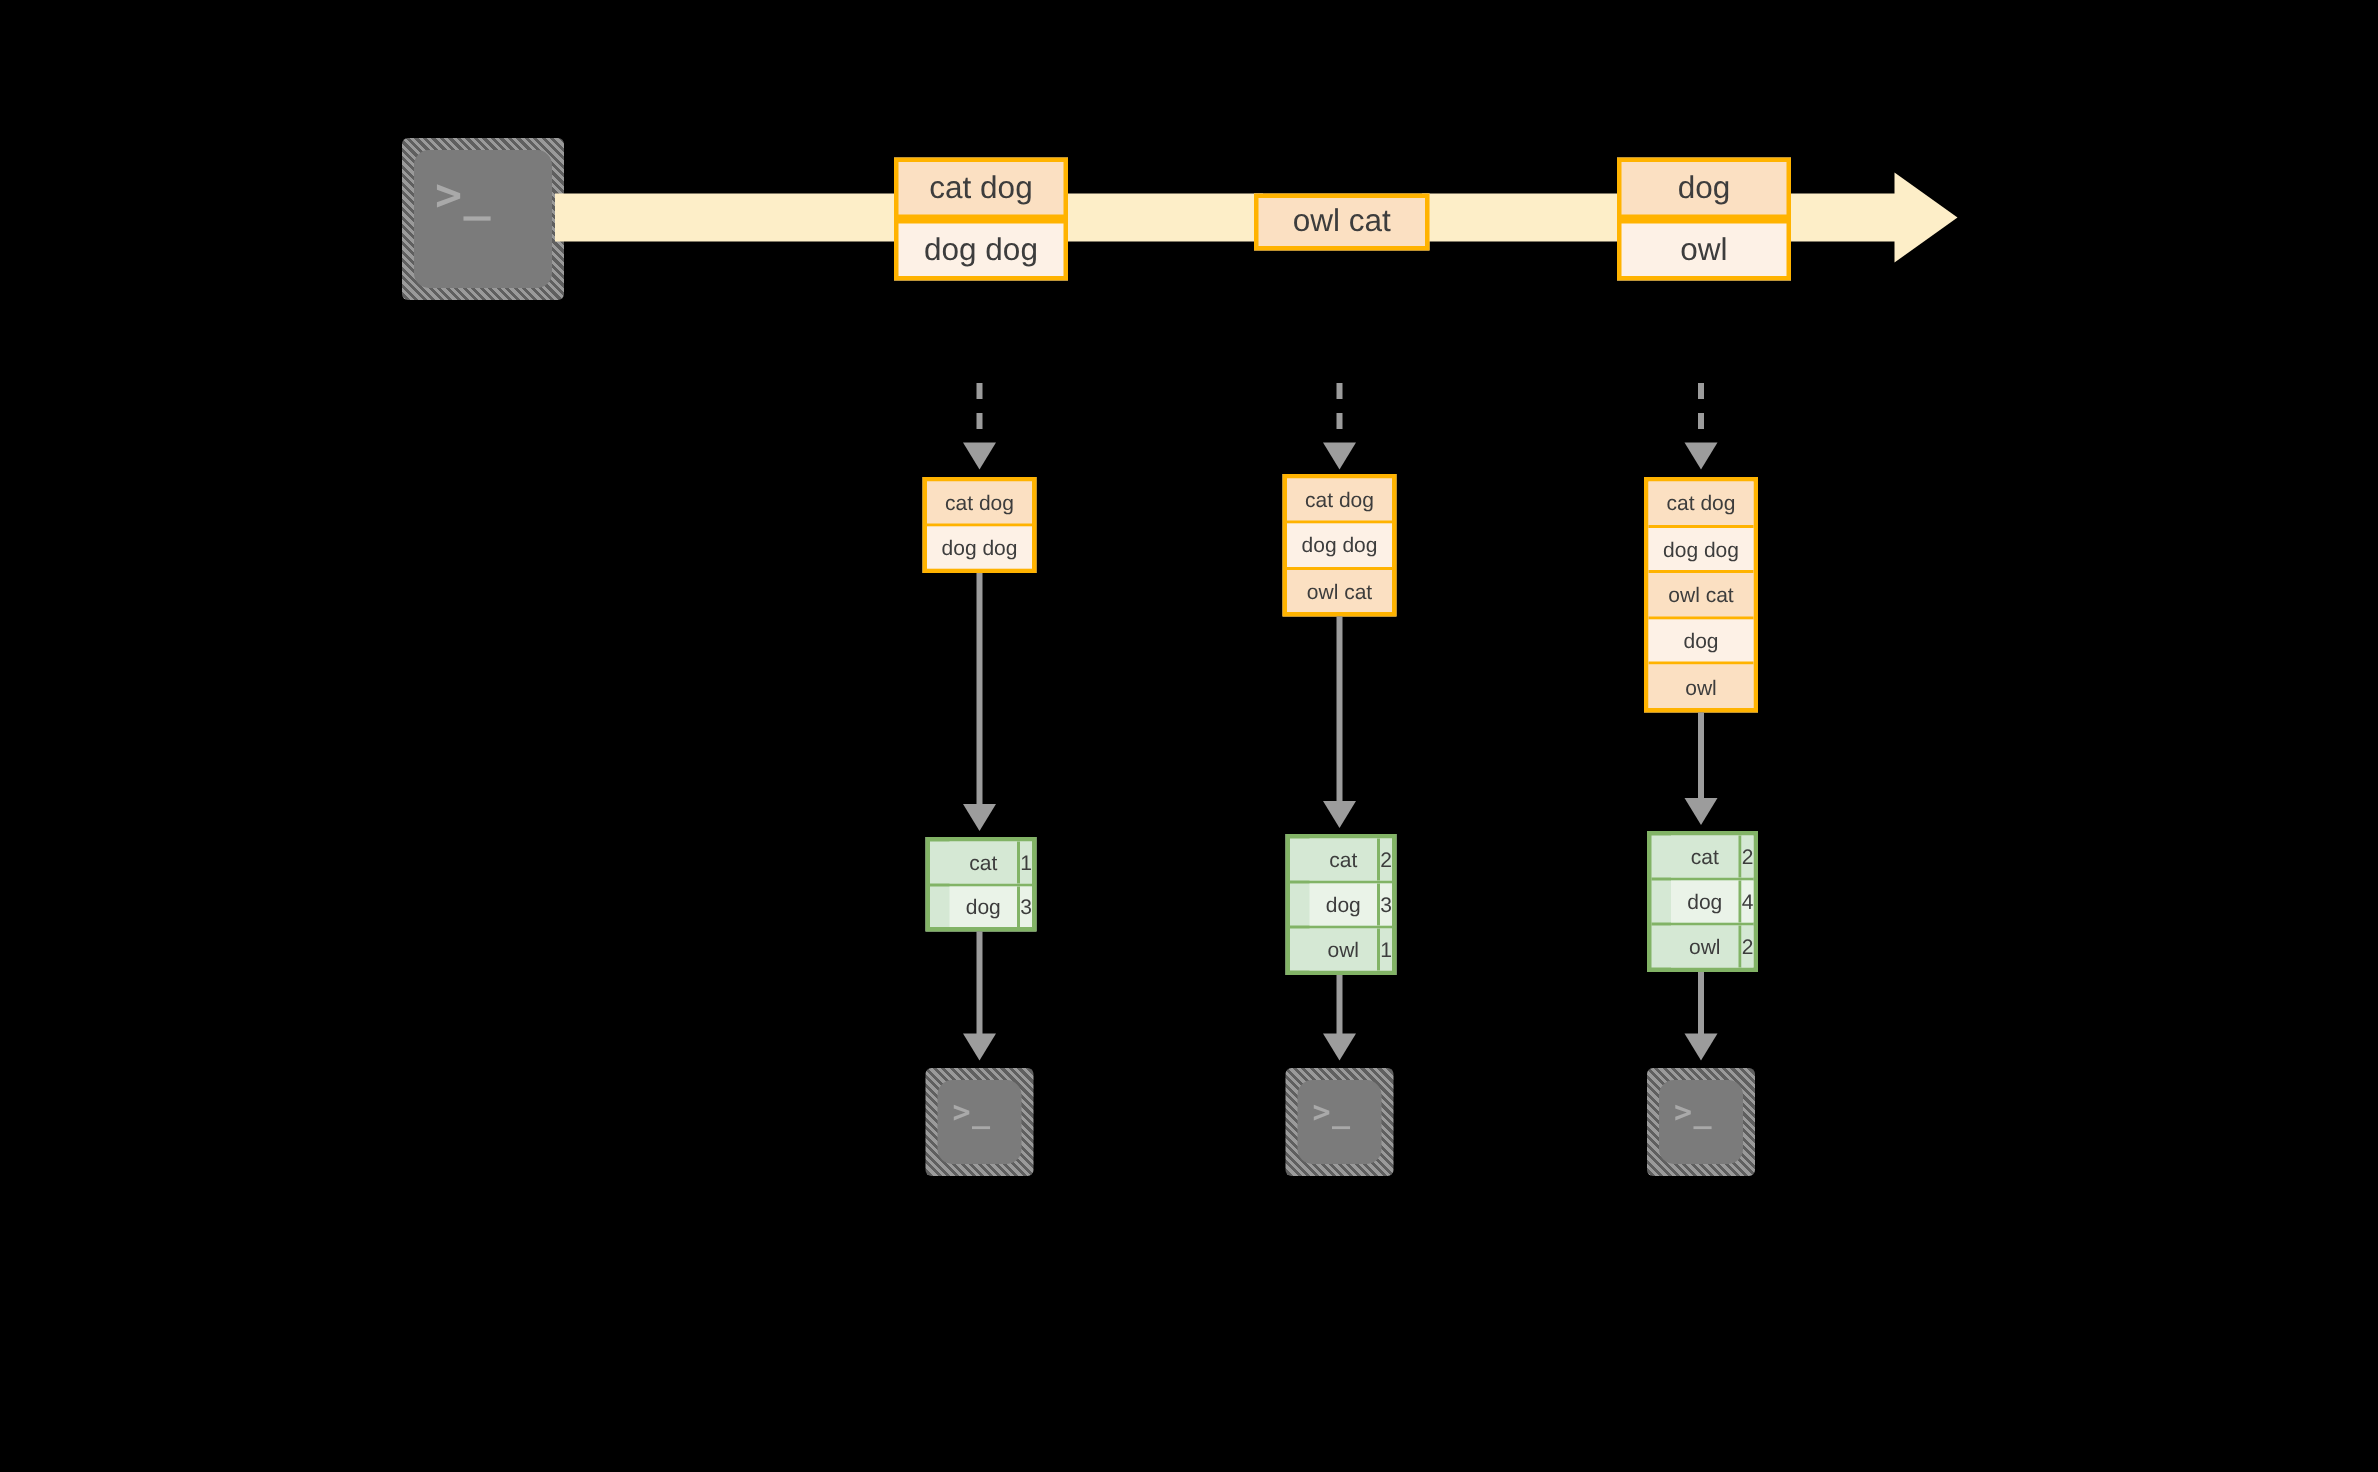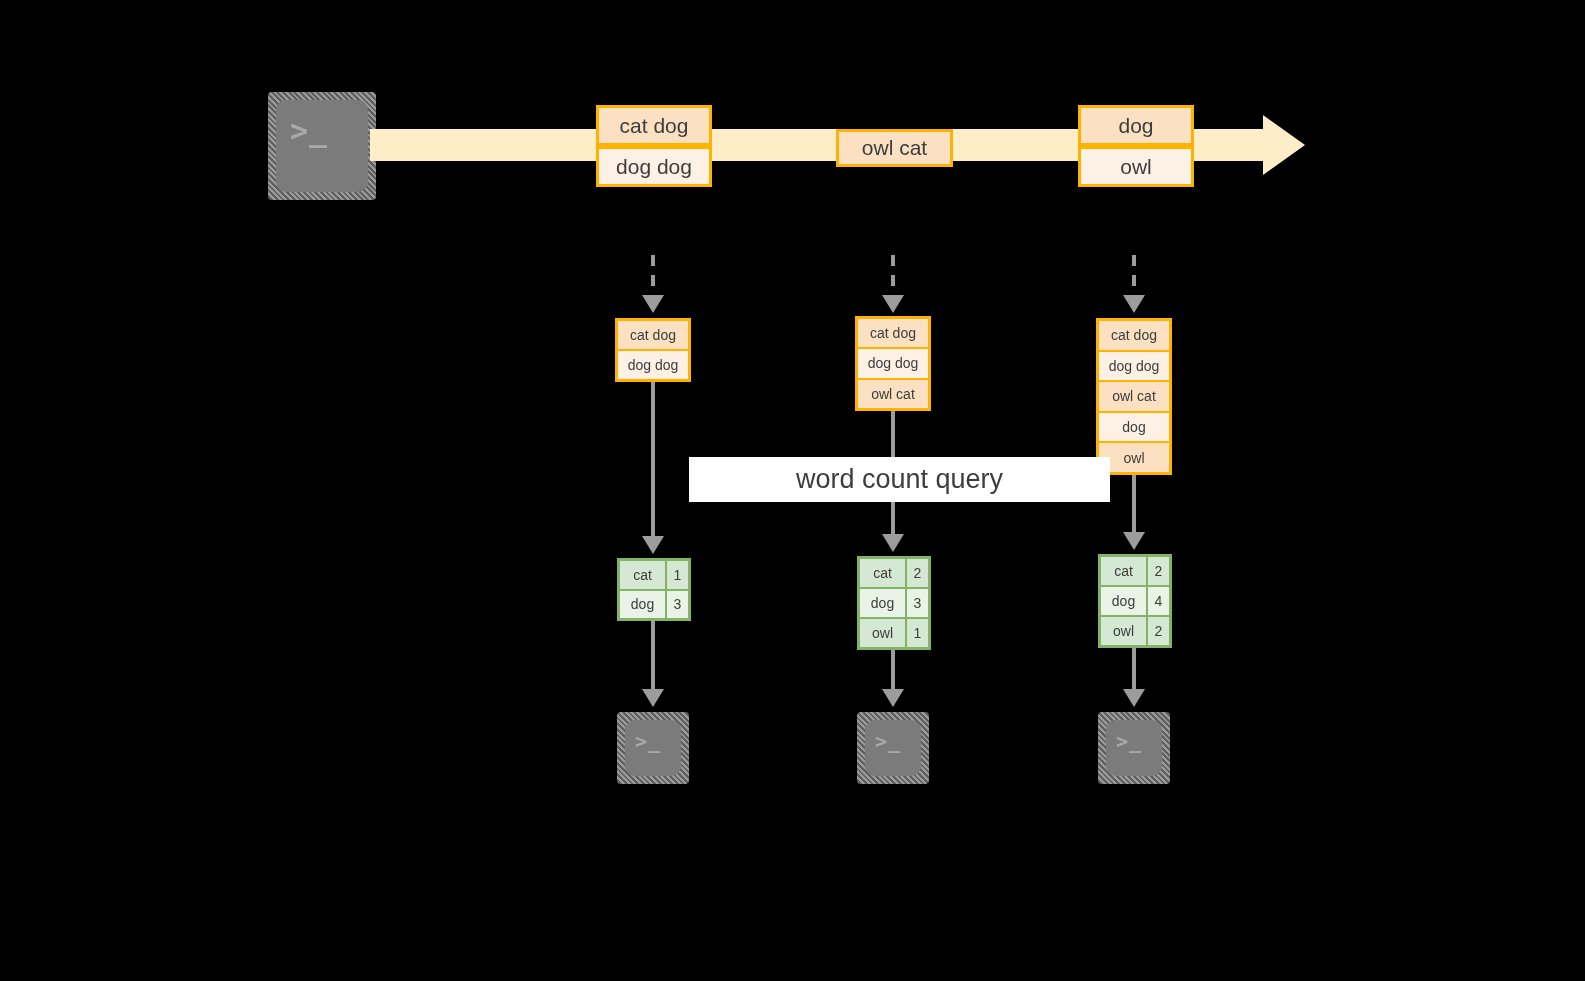--- a/index.html
+++ b/index.html
@@ -110,20 +110,21 @@
     border: 3px solid #82b366;
     display: flex;
     flex-direction: column;
     background: #d5e8d4;
   }
   .gtable-row {
     box-sizing: border-box;
     flex: 1 1 auto;
     display: flex;
     border-bottom: 2px solid #82b366;
+    padding-left: 13px;
   }
   .gtable-row:last-child { border-bottom: none; }
   .gcell {
     box-sizing: border-box;
     display: flex;
     align-items: center;
     justify-content: center;
     font-size: 14px;
     color: #3d3d3d;
     background: #d5e8d4;
@@ -354,17 +355,14 @@
 
   <div class="vline" style="left:1132px; top:648px; height:43px;"></div>
   <div class="vhead" style="left:1123px; top:689px;"></div>
 
   <div class="term term-small" style="left:1098px; top:712px;">
     <div class="term-inner">
       <span class="term-glyph">&gt;_</span>
     </div>
   </div>
 
-  <div class="banner" style="left:689px; top:457px; width:421px; height:45px;">
-    <span>word count query</span>
-  </div>
 
 </div>
 
 </body></html>

